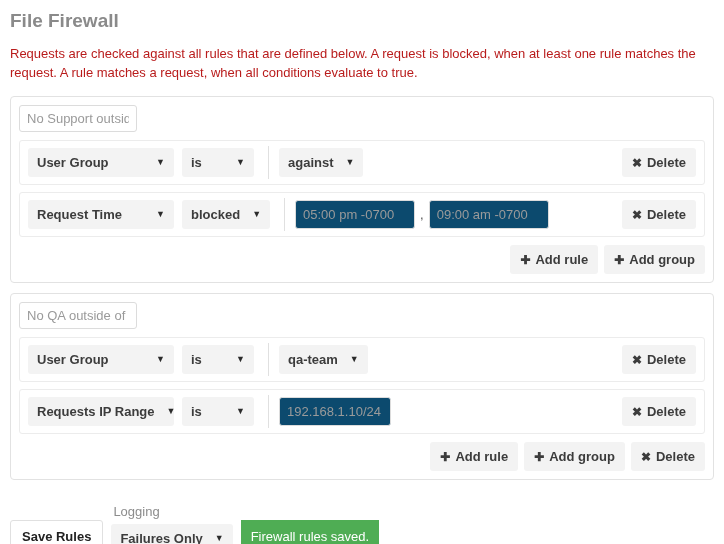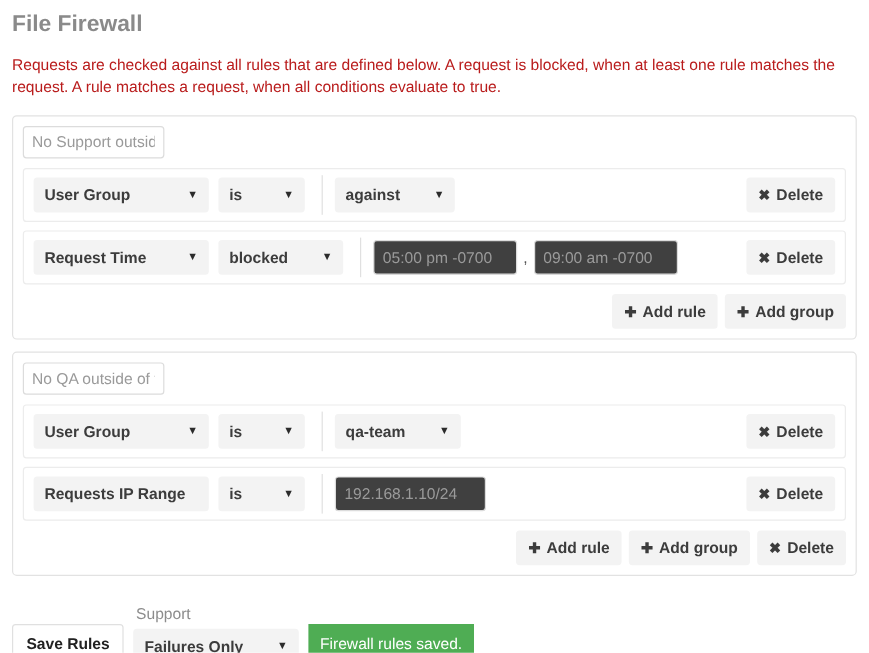--- a/index.html
+++ b/index.html
@@ -78,21 +78,20 @@
     background: #f3f3f3;
     border: none;
     border-radius: 3px;
     padding: 7px 9px;
     font-family: "Liberation Sans", sans-serif;
     font-size: 13px;
     font-weight: bold;
     color: #3c3c3c;
     cursor: pointer;
     white-space: nowrap;
-    gap: 16px;
   }
   .dd .caret {
     margin-left: 12px;
     font-size: 9px;
     line-height: 9px;
     color: #2b2b2b;
   }
 
   .dd-field { width: 146px; }
   .dd-op    { width: 72px; }
@@ -106,25 +105,25 @@
   }
 
   .txt {
     box-sizing: border-box;
     padding: 6px 7px;
     font-family: "Liberation Sans", sans-serif;
     font-size: 13px;
     color: #9a9a9a;
     border: 1px solid #dcdcdc;
     border-radius: 3px;
-    background: #404040;
+    background: #0c4a6e;
     outline: none;
   }
   .txt-time { width: 120px; }
-  .txt-ip   { width: 126px; }
+  .txt-ip   { width: 112px; }
   .comma { margin: 0 5px; color: #555555; font-size: 13px; }
 
   .spacer { flex: 1 1 auto; }
 
   .btn {
     display: inline-flex;
     align-items: center;
     background: #f3f3f3;
     border: none;
     border-radius: 3px;
@@ -306,21 +305,21 @@
       </button>
     </div>
   </div>
 
 </div>
 
 <div class="bottom">
   <button class="save-btn">Save Rules</button>
 
   <div class="logging-block">
-    <span class="logging-label">Support</span>
+    <span class="logging-label">Logging</span>
     <button class="dd">
       <span>Failures Only</span>
       <span class="caret">▼</span>
     </button>
   </div>
 
   <div class="alert-success">Firewall rules saved.</div>
 </div>
 
 </body></html>

